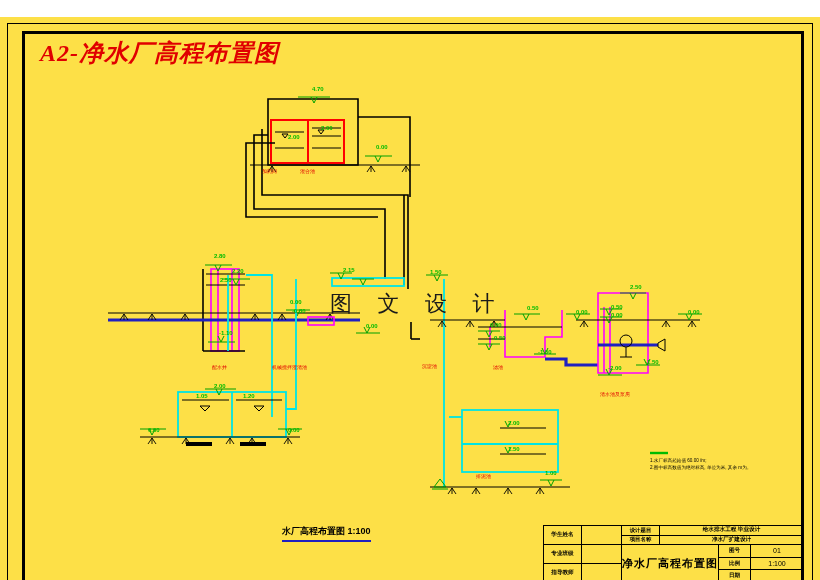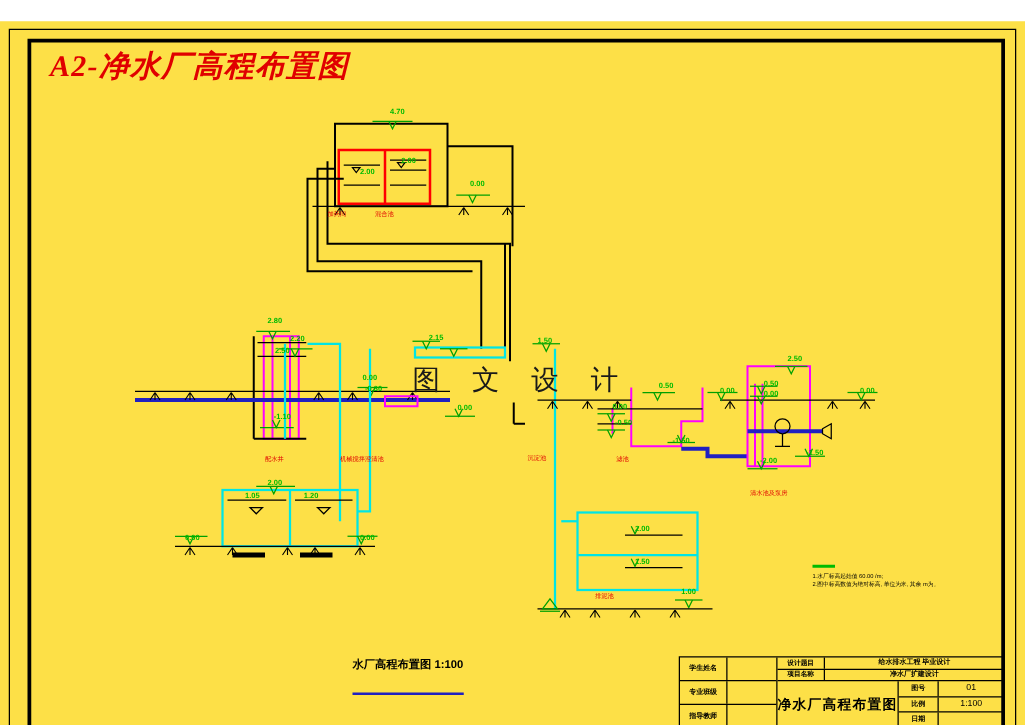--- a/index.html
+++ b/index.html
@@ -77,21 +77,21 @@
   
   .caption {
     position: absolute;
     left: 282px; top: 508px;
     font-family: "Liberation Sans", sans-serif;
     font-size: 9px;
     font-weight: bold;
     color: #000;
     white-space: nowrap;
     border-bottom: 2px solid #2020c0;
-    padding-bottom: 16px;
+    padding-bottom: 2px;
   }
   
   .title-block {
     position: absolute;
     left: 543px; top: 508px;
     width: 261px; height: 58px;
     border: 1.5px solid #000;
     display: flex;
     font-size: 6px;
     color: #000;

